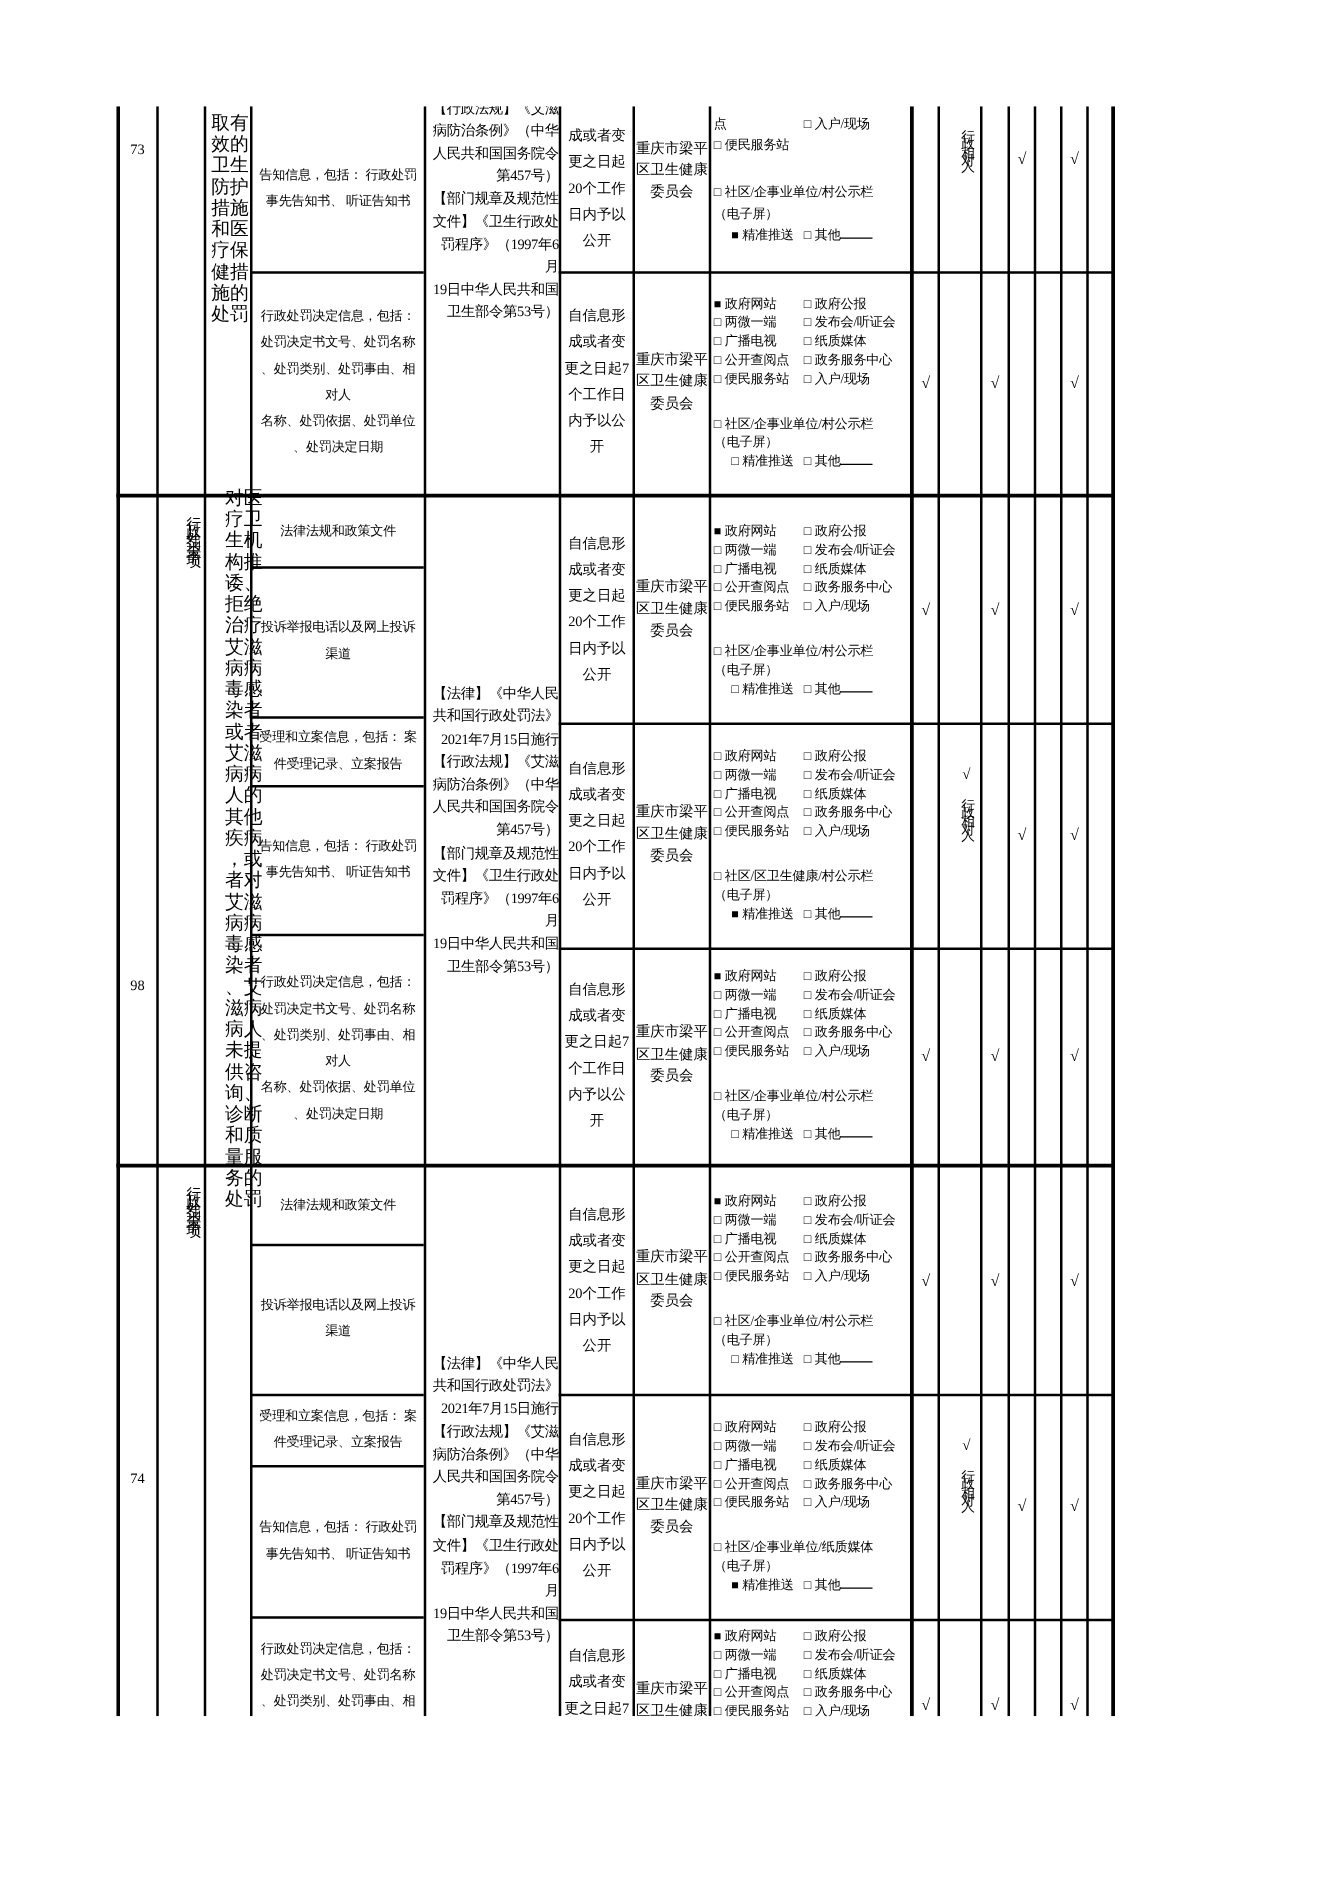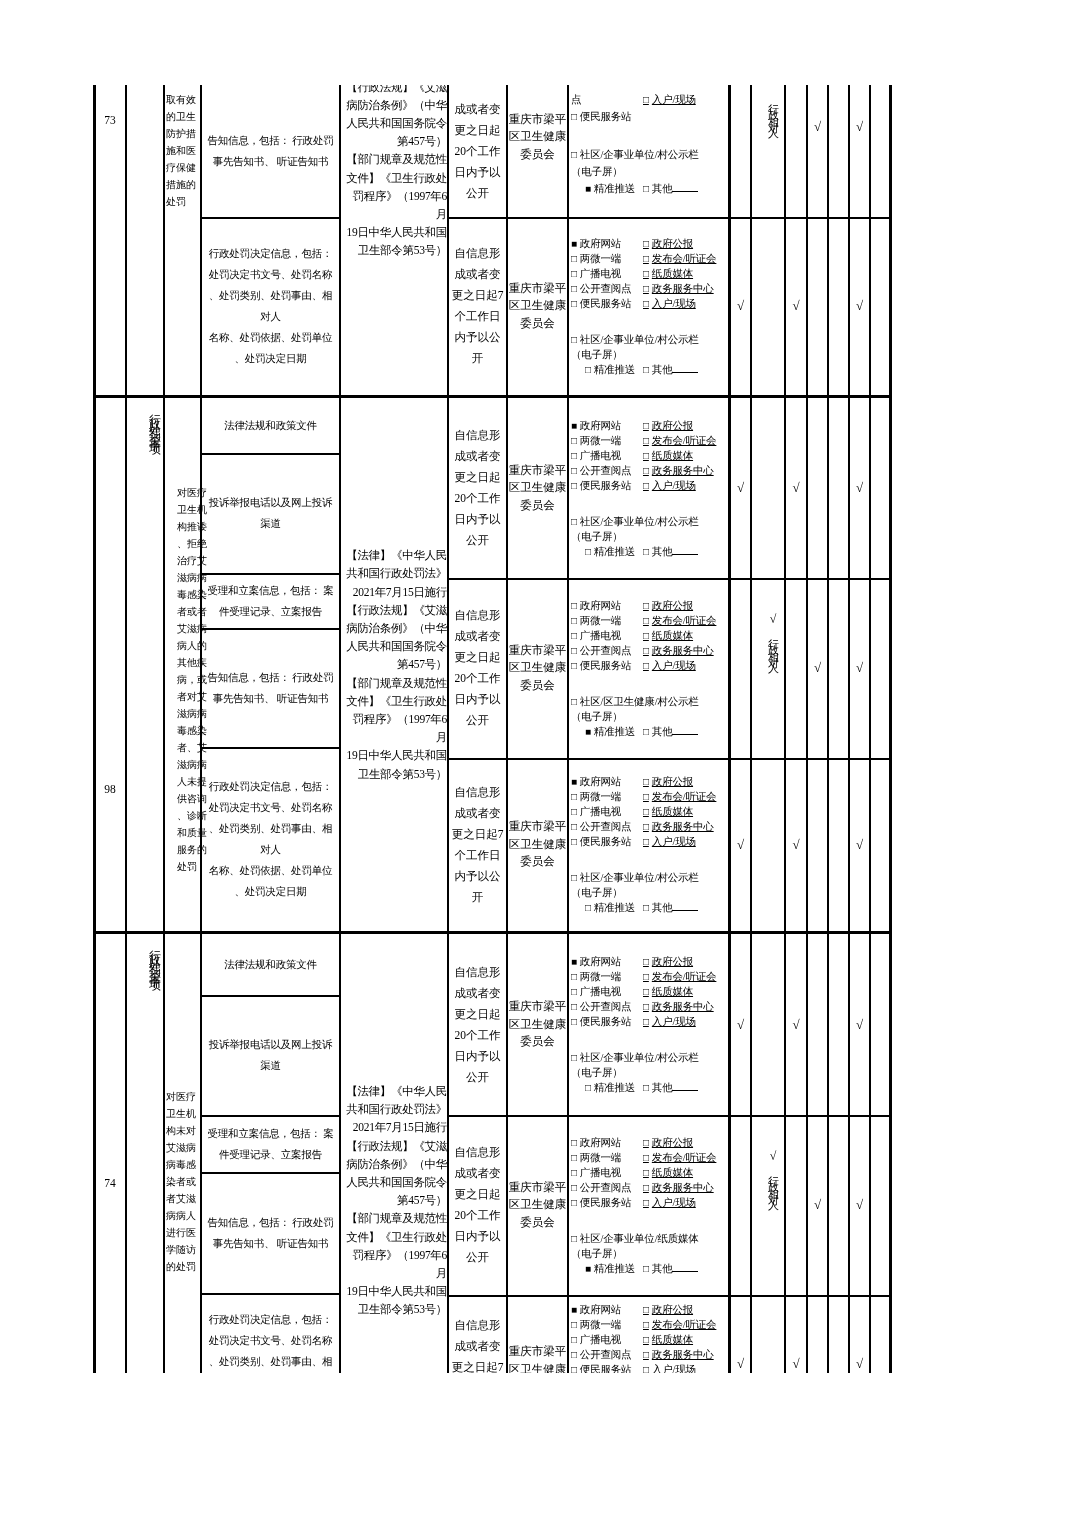--- a/index.html
+++ b/index.html
@@ -7,37 +7,37 @@
         font-family:"Liberation Serif","DejaVu Serif",serif;color:#000;}
   .table{position:absolute;left:93px;top:85px;width:799px;height:1288px;overflow:hidden;}
   .vl{position:absolute;top:0;bottom:0;width:2px;background:#000;}
   .vl.thick{width:3px;}
   .hl{position:absolute;height:2px;background:#000;}
   .hl.thick{height:3px;}
   .cell{position:absolute;box-sizing:border-box;display:flex;align-items:center;justify-content:center;text-align:center;overflow:visible;}
   .cell.top{align-items:flex-start;}
   .cell.leftal{justify-content:flex-start;text-align:right;}
   .f-num{font-size:11.5px;}
-  .f-name{font-size:10px;line-height:17px;line-break:anywhere;text-align:left;justify-content:flex-start;}
+  .f-name{font-size:15px;line-height:17px;line-break:anywhere;text-align:right;justify-content:flex-start;}
   .f-c4{font-size:10.5px;line-height:21px;white-space:pre-wrap;letter-spacing:-0.2px;}
   .f-basis{font-size:11.5px;line-height:18.2px;white-space:pre-wrap;text-align:left;letter-spacing:-0.3px;}
   .f-time{font-size:11.5px;line-height:21px;white-space:pre-wrap;}
   .f-agency{font-size:11.5px;line-height:17.5px;white-space:pre-wrap;}
   .cat{writing-mode:vertical-rl;text-orientation:upright;letter-spacing:5px;font-size:12px;justify-content:flex-start;}
   .dy15{transform:translateY(15px);}
   .dy28{transform:translateY(28px);}
   .up14{transform:translateY(-14px);}
   
   .chcell{position:absolute;box-sizing:border-box;display:flex;flex-direction:column;justify-content:center;
           padding:2px 1px 2px 2px;font-size:10.5px;line-height:15px;text-align:left;letter-spacing:-0.2px;}
   .chcell.toppad{justify-content:flex-start;}
   .chcell.p97{line-height:17px;}
   .ch-two{display:flex;}
   .ch-l{width:64px;}
-  .ch-r{width:84px;margin-left:8px;text-decoration:underline;}
+  .ch-r{width:84px;margin-left:8px;}
   .cb{display:inline;margin-right:3px;font-size:10px;}
   .ch-comm{margin-top:21px;white-space:pre-wrap;}
   .ch-push{display:flex;text-align:right;}
   .ch-push .pl{width:64px;}
   .ch-push .pr{margin-left:8px;}
   .ul{display:inline-block;width:26px;height:9px;border-bottom:1.5px solid #000;}
   
   .mark{position:absolute;width:20px;height:16px;font-size:13px;display:flex;align-items:center;justify-content:center;}
   .target{position:absolute;width:22px;display:flex;flex-direction:column;align-items:center;}
   .ttext{writing-mode:vertical-rl;text-orientation:upright;font-size:11px;letter-spacing:6px;}
@@ -287,21 +287,20 @@
         <div class="ch-comm"><span class="cb">□</span><span>社区/企事业单位/村公示栏
 （电子屏）</span></div>
         <div class="ch-push">
           <span class="pl"><span class="cb">□</span><span>精准推送</span></span>
           <span class="pr"><span class="cb">□</span><span>其他</span><span class="ul"></span></span>
         </div>
       </div>
 
     <div class="cell f-num" style="left:2px;top:1087px;width:30px;height:22px">74</div>
     <div class="cell top cat" style="left:34px;top:855px;width:36px;height:210px">行政处罚类事项</div>
-    <div class="cell f-name dy28" style="left:73px;top:849px;width:33px;height:439px">对医疗卫生机构未对艾滋病病毒感染者或者艾滋病病人进行医学随访的处罚</div>
     <div class="cell f-c4" style="left:109px;top:849px;width:137px;height:61px">法律法规和政策文件</div>
     <div class="cell f-c4" style="left:109px;top:910px;width:137px;height:120px">投诉举报电话以及网上投诉
 渠道</div>
     <div class="cell f-c4" style="left:109px;top:1030px;width:137px;height:57px">受理和立案信息，包括： 案
 件受理记录、立案报告</div>
     <div class="cell f-c4" style="left:109px;top:1087px;width:137px;height:121px">告知信息，包括： 行政处罚
 事先告知书、 听证告知书</div>
     <div class="cell top f-c4" style="left:109px;top:1208px;width:137px;height:175px;padding-top:16px">行政处罚决定信息，包括：
 处罚决定书文号、处罚名称
 、处罚类别、处罚事由、相

